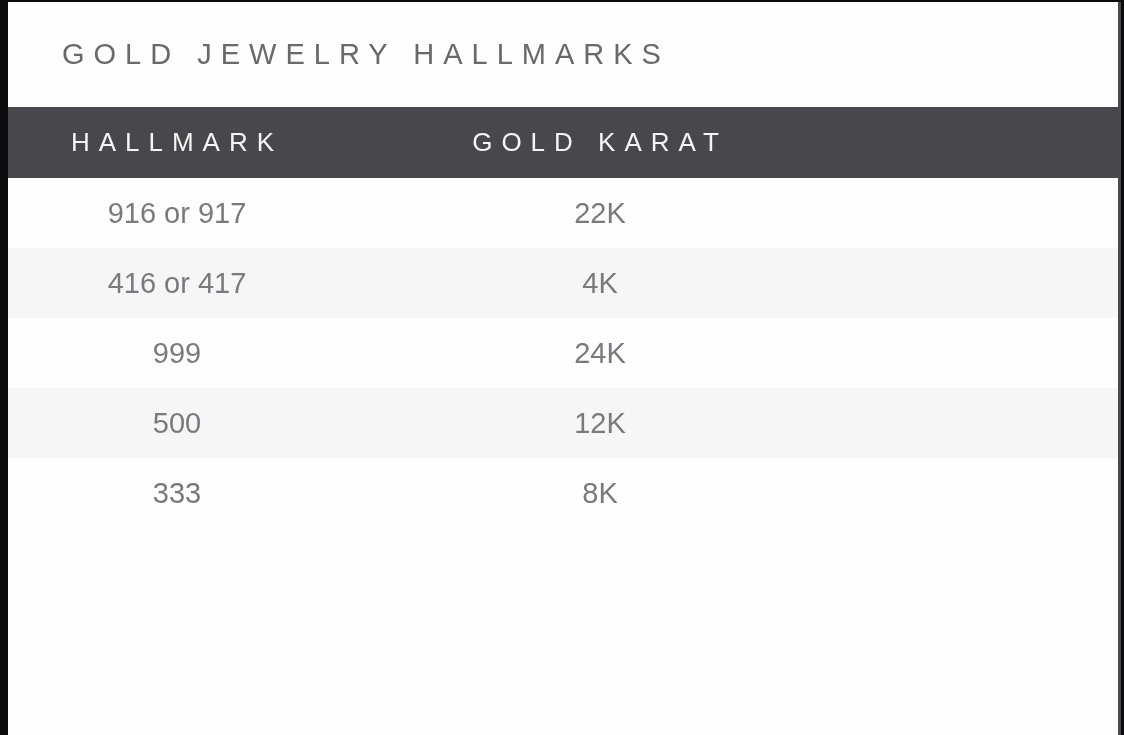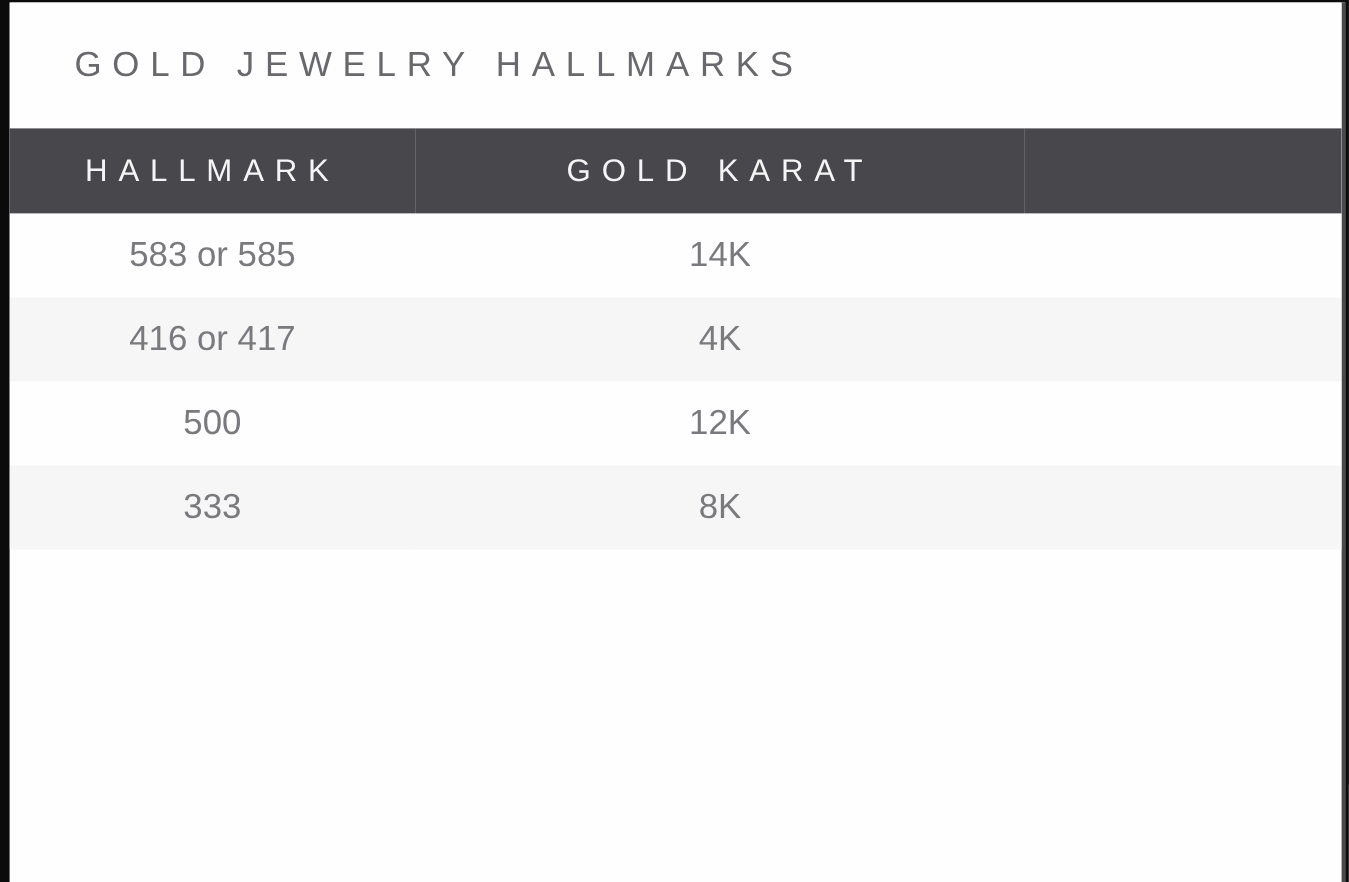--- a/index.html
+++ b/index.html
@@ -101,27 +101,32 @@
       </colgroup>
       <thead>
         <tr>
           <th>HALLMARK</th>
           <th>GOLD KARAT</th>
           <th></th>
         </tr>
       </thead>
       <tbody>
         <tr>
-          <td>583 or 585</td>
-          <td>14K</td>
+          <td>916 or 917</td>
+          <td>22K</td>
           <td></td>
         </tr>
         <tr>
           <td>416 or 417</td>
           <td>4K</td>
+          <td></td>
+        </tr>
+        <tr>
+          <td>999</td>
+          <td>24K</td>
           <td></td>
         </tr>
         <tr>
           <td>500</td>
           <td>12K</td>
           <td></td>
         </tr>
         <tr>
           <td>333</td>
           <td>8K</td>

